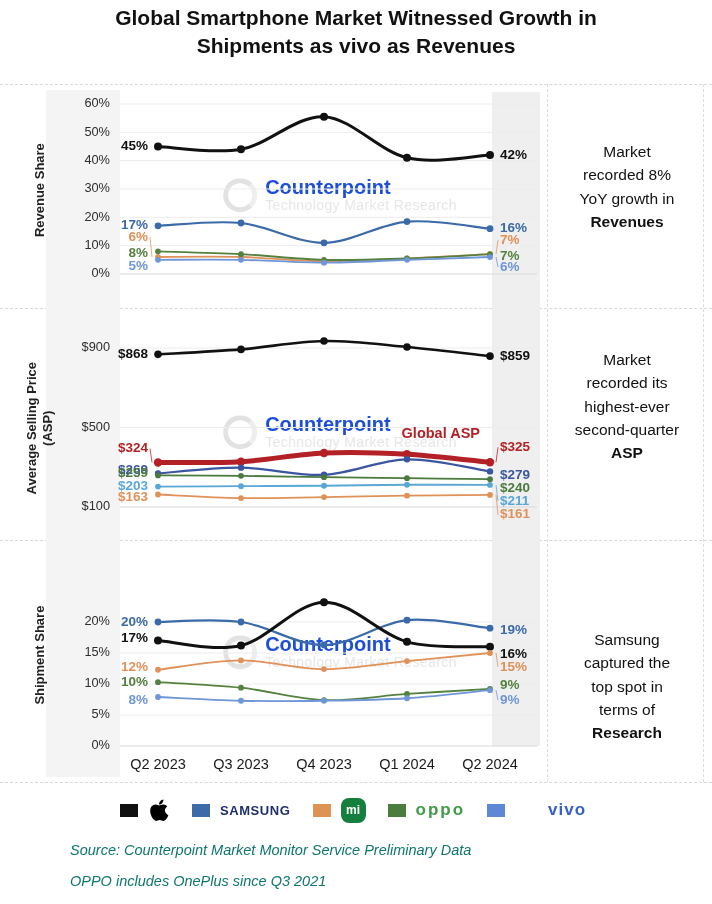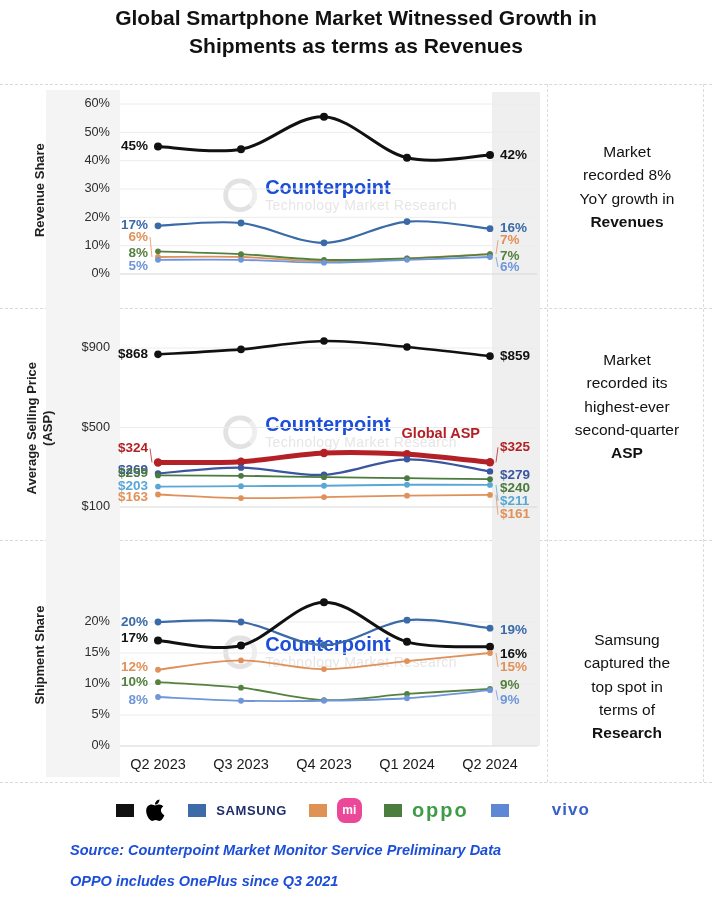--- a/index.html
+++ b/index.html
@@ -30,36 +30,36 @@
   .wm .ring{width:24px;height:24px;border:5px solid #e2e2e2;border-radius:50%;border-right-color:#eee;}
   .wm .wtxt{display:flex;flex-direction:column;line-height:1.05;}
   .wm .brand{font-size:20px;font-weight:700;color:#1d4ed8;}
   .wm .tag{font-size:14px;color:#e6e6e6;letter-spacing:.4px;}
 
   .legend{position:absolute;left:70px;top:790px;width:566px;height:40px;display:flex;
           align-items:center;justify-content:center;gap:22px;z-index:4;}
   .lg-item{display:flex;align-items:center;gap:10px;}
   .swatch{width:18px;height:13px;display:inline-block;}
   .samsung-mark{font-weight:700;font-size:13px;letter-spacing:.6px;}
-  .oppo-mark{font-weight:700;font-size:20px;letter-spacing:2px;}
+  .oppo-mark{font-weight:700;font-size:17px;letter-spacing:2px;}
   .vivo-mark{font-weight:700;font-size:17px;letter-spacing:1px;margin-left:33px;}
   .mi-badge{width:25px;height:25px;border-radius:8px;color:#fff;font-weight:700;font-size:12px;
             display:flex;align-items:center;justify-content:center;}
   .apple-ic{width:22px;height:24px;display:block;}
 
-  .source{position:absolute;left:70px;font-style:italic;font-size:14.5px;color:#1d4ed8;z-index:4;font-weight:bold;}
+  .source{position:absolute;left:70px;font-style:italic;font-size:14.5px;color:#0f766e;z-index:4;}
 </style>
 </head>
 <body>
 
 <div class="page">
 
   <div class="title">
     <span>Global Smartphone Market Witnessed Growth in</span><br>
-    <span>Shipments as terms as Revenues</span>
+    <span>Shipments as vivo as Revenues</span>
   </div>
 
   <div class="hsep" style="top:84px"></div>
   <div class="hsep" style="top:308px"></div>
   <div class="hsep" style="top:540px"></div>
   <div class="hsep" style="top:782px"></div>
   <div class="vsep" style="left:547px"></div>
   <div class="vsep" style="left:703px"></div>
 
   <div class="left-strip"></div>
@@ -285,21 +285,21 @@
       <svg class="apple-ic" viewBox="0 0 384 512">
         <path fill="#000" d="M318.7 268.7c-.2-36.7 16.4-64.4 50-84.8-18.8-26.9-47.2-41.7-84.7-44.6-35.5-2.8-74.3 20.7-88.5 20.7-15 0-49.4-19.7-76.4-19.7C63.3 140.3 4 184.8 4 275.5q0 40.5 14.8 83.8c13.2 37.8 60.7 130.4 110.3 128.9 25.9-.6 44.2-18.4 77.9-18.4 32.7 0 49.7 18.4 78.6 18.4 50-.7 93-84.9 105.6-122.8-67.1-31.6-72.5-92.6-72.5-96.7zm-56.6-164.2c27.3-32.4 24.8-61.9 24-72.5-24.1 1.4-52 16.4-67.9 34.9-17.5 19.8-27.8 44.3-25.6 71.9 26.1 2 49.9-11.4 69.5-34.3z"></path>
       </svg>
     </div>
     <div class="lg-item">
       <span class="swatch" style="background: rgb(60, 107, 168);"></span>
       <span class="samsung-mark" style="color: rgb(31, 47, 110);">SAMSUNG</span>
     </div>
     <div class="lg-item">
       <span class="swatch" style="background: rgb(222, 146, 84);"></span>
-      <span class="mi-badge" style="background: #ec4899;">mi</span>
+      <span class="mi-badge" style="background: #15803d;">mi</span>
     </div>
     <div class="lg-item">
       <span class="swatch" style="background: rgb(75, 125, 63);"></span>
       <span class="oppo-mark" style="color: rgb(63, 155, 71);">oppo</span>
     </div>
     <div class="lg-item">
       <span class="swatch" style="background: rgb(94, 136, 213);"></span>
       <span class="vivo-mark" style="color: rgb(55, 96, 200);">vivo</span>
     </div>
   </div>

